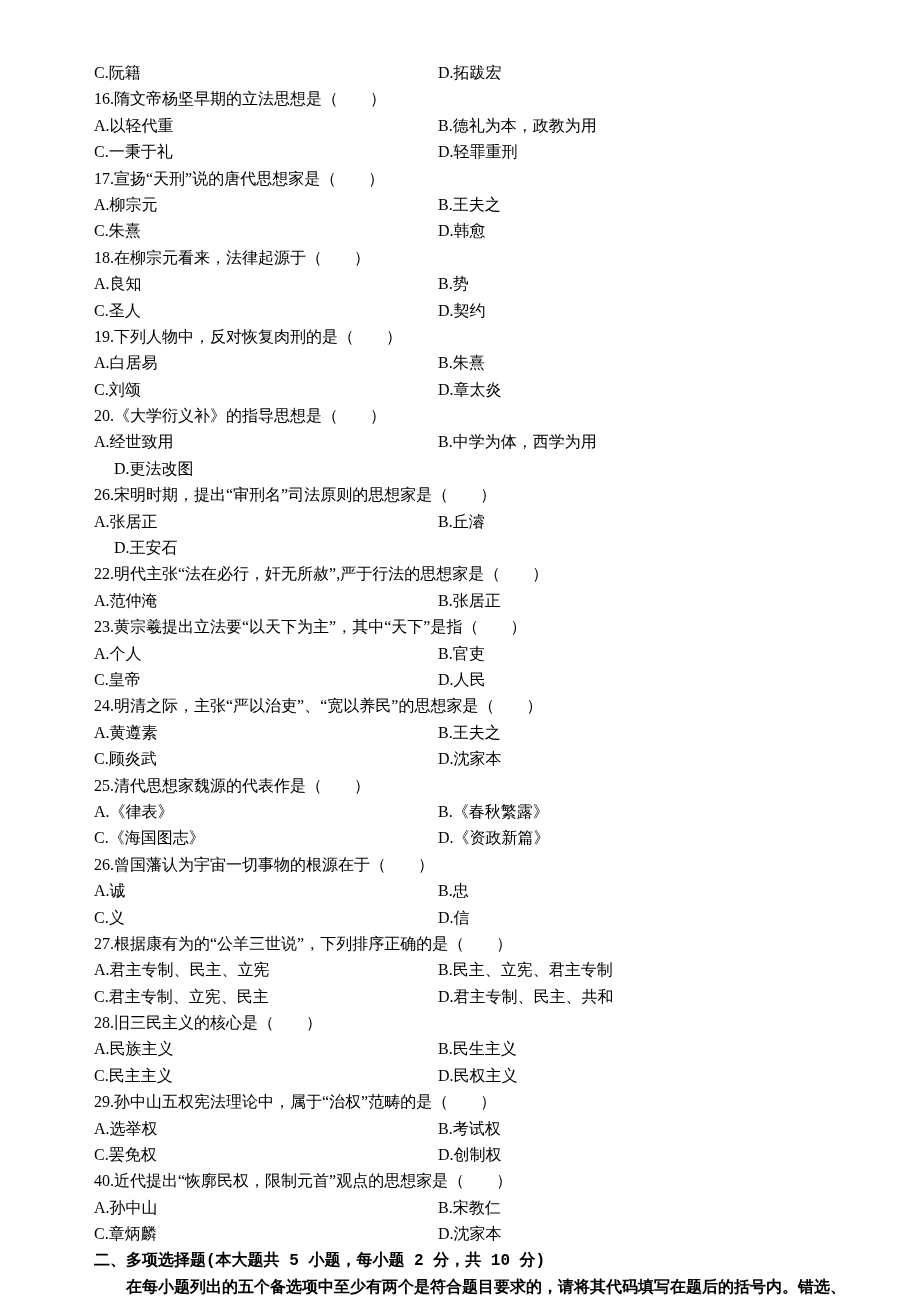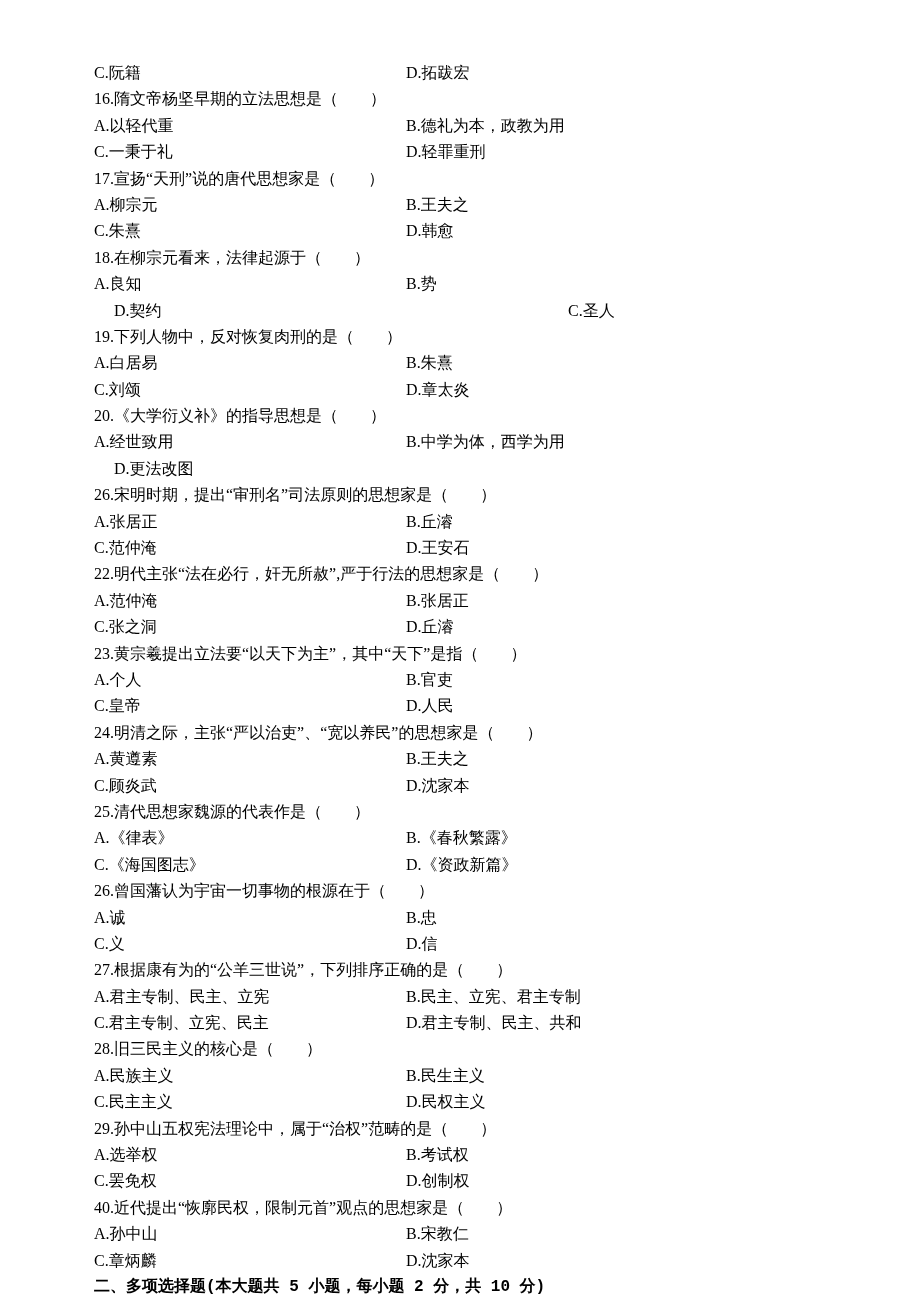--- a/index.html
+++ b/index.html
@@ -16,20 +16,21 @@
     box-sizing: border-box;
     padding: 60px 60px 30px 94px;
     position: relative;
   }
   .question {
     line-height: 1.65;
   }
   .options-row {
     display: flex;
     line-height: 1.65;
+    gap: 32px;
   }
   .opt-col {
     display: inline-block;
   }
   .colA { width: 292px; }
   .colB { flex: 1; margin-left: 20px; }
   .section-title {
     font-family: Liberation Mono, monospace;
     font-weight: bold;
     line-height: 1.65;
@@ -70,22 +71,22 @@
     <span class="opt-col colA">C.朱熹</span>
     <span class="opt-col colB">D.韩愈</span>
   </div>
 
   <div class="question">18.在柳宗元看来，法律起源于（　　）</div>
   <div class="options-row">
     <span class="opt-col colA">A.良知</span>
     <span class="opt-col colB">B.势</span>
   </div>
   <div class="options-row">
+    <span class="opt-col colA">C.圣人</span>
     <span class="opt-col colB">D.契约</span>
-    <span class="opt-col colA">C.圣人</span>
   </div>
 
   <div class="question">19.下列人物中，反对恢复肉刑的是（　　）</div>
   <div class="options-row">
     <span class="opt-col colA">A.白居易</span>
     <span class="opt-col colB">B.朱熹</span>
   </div>
   <div class="options-row">
     <span class="opt-col colA">C.刘颂</span>
     <span class="opt-col colB">D.章太炎</span>
@@ -99,33 +100,28 @@
   <div class="options-row">
     <span class="opt-col colB">D.更法改图</span>
   </div>
 
   <div class="question">26.宋明时期，提出“审刑名”司法原则的思想家是（　　）</div>
   <div class="options-row">
     <span class="opt-col colA">A.张居正</span>
     <span class="opt-col colB">B.丘濬</span>
   </div>
   <div class="options-row">
-    <span class="opt-col colA">C.范仲淹</span>
     <span class="opt-col colB">D.王安石</span>
   </div>
 
   <div class="question">22.明代主张“法在必行，奸无所赦”,严于行法的思想家是（　　）</div>
   <div class="options-row">
     <span class="opt-col colA">A.范仲淹</span>
     <span class="opt-col colB">B.张居正</span>
   </div>
-  <div class="options-row">
-    <span class="opt-col colA">C.张之洞</span>
-    <span class="opt-col colB">D.丘濬</span>
-  </div>
 
   <div class="question">23.黄宗羲提出立法要“以天下为主”，其中“天下”是指（　　）</div>
   <div class="options-row">
     <span class="opt-col colA">A.个人</span>
     <span class="opt-col colB">B.官吏</span>
   </div>
   <div class="options-row">
     <span class="opt-col colA">C.皇帝</span>
     <span class="opt-col colB">D.人民</span>
   </div>

